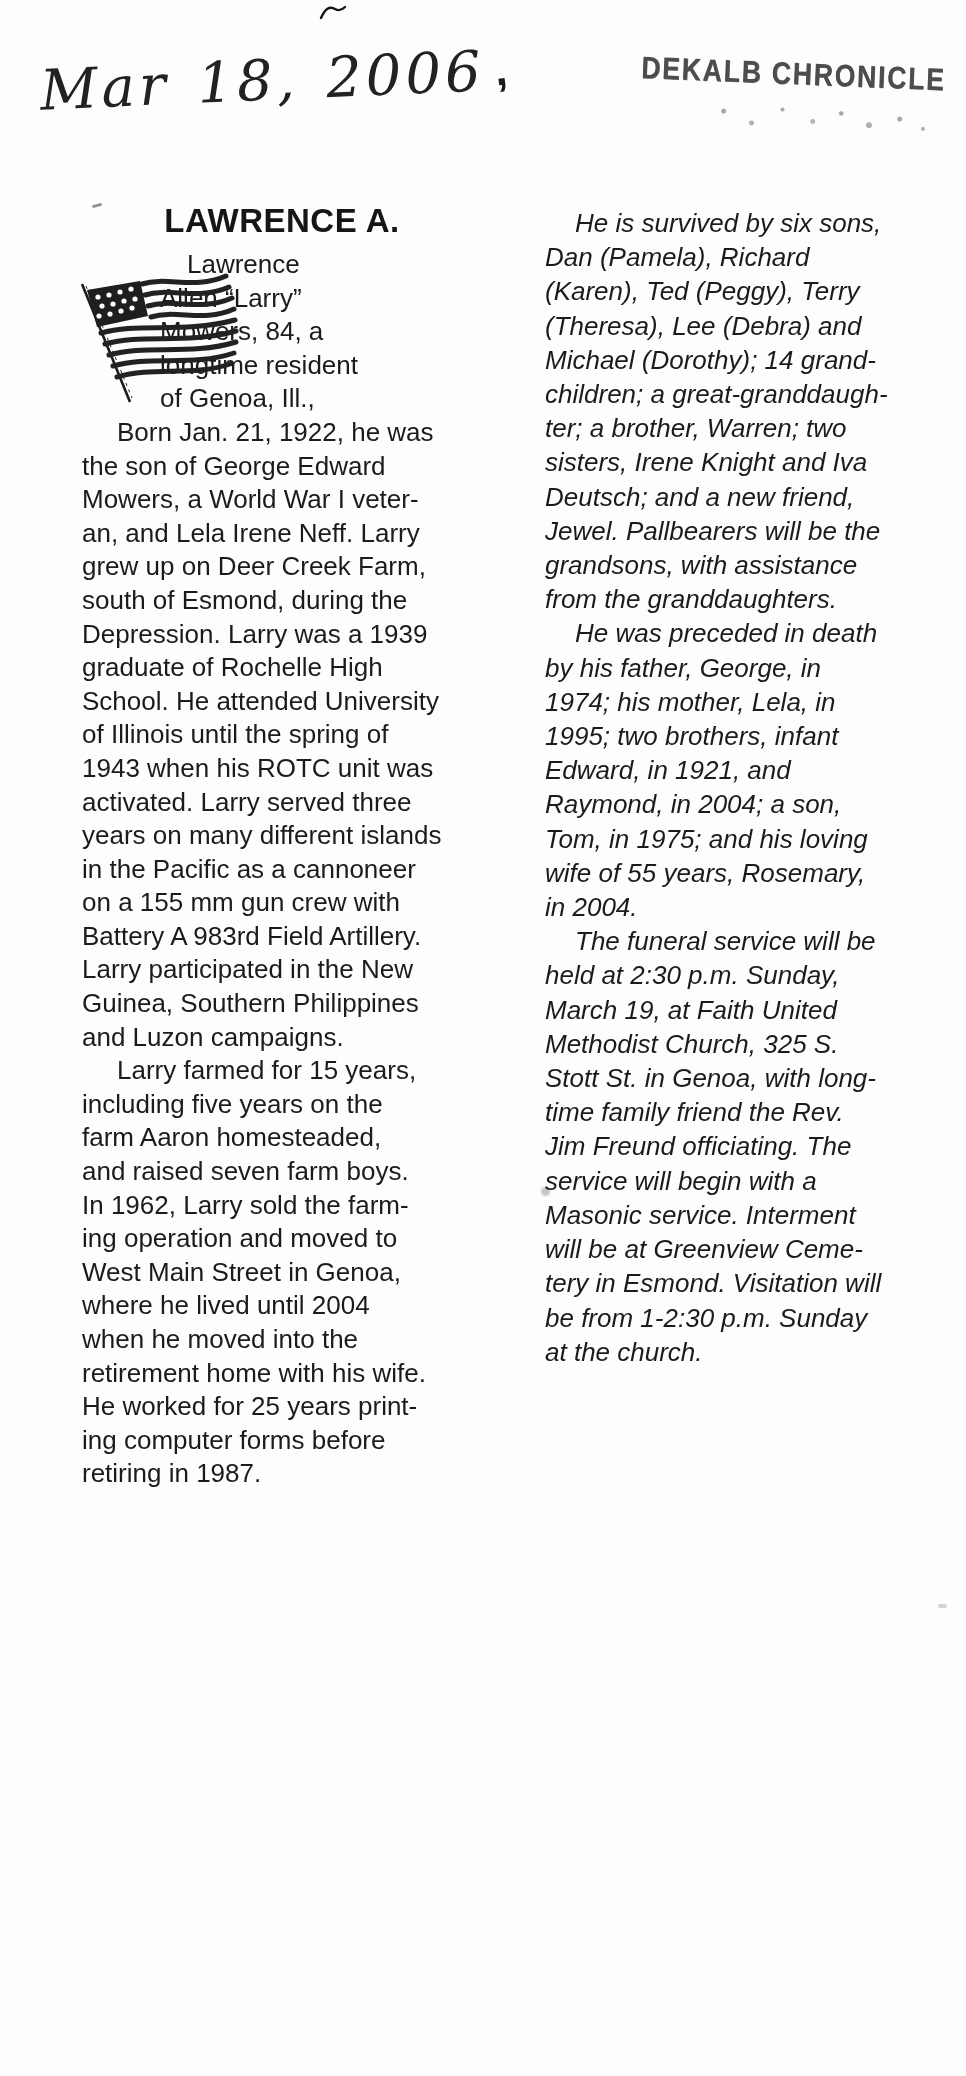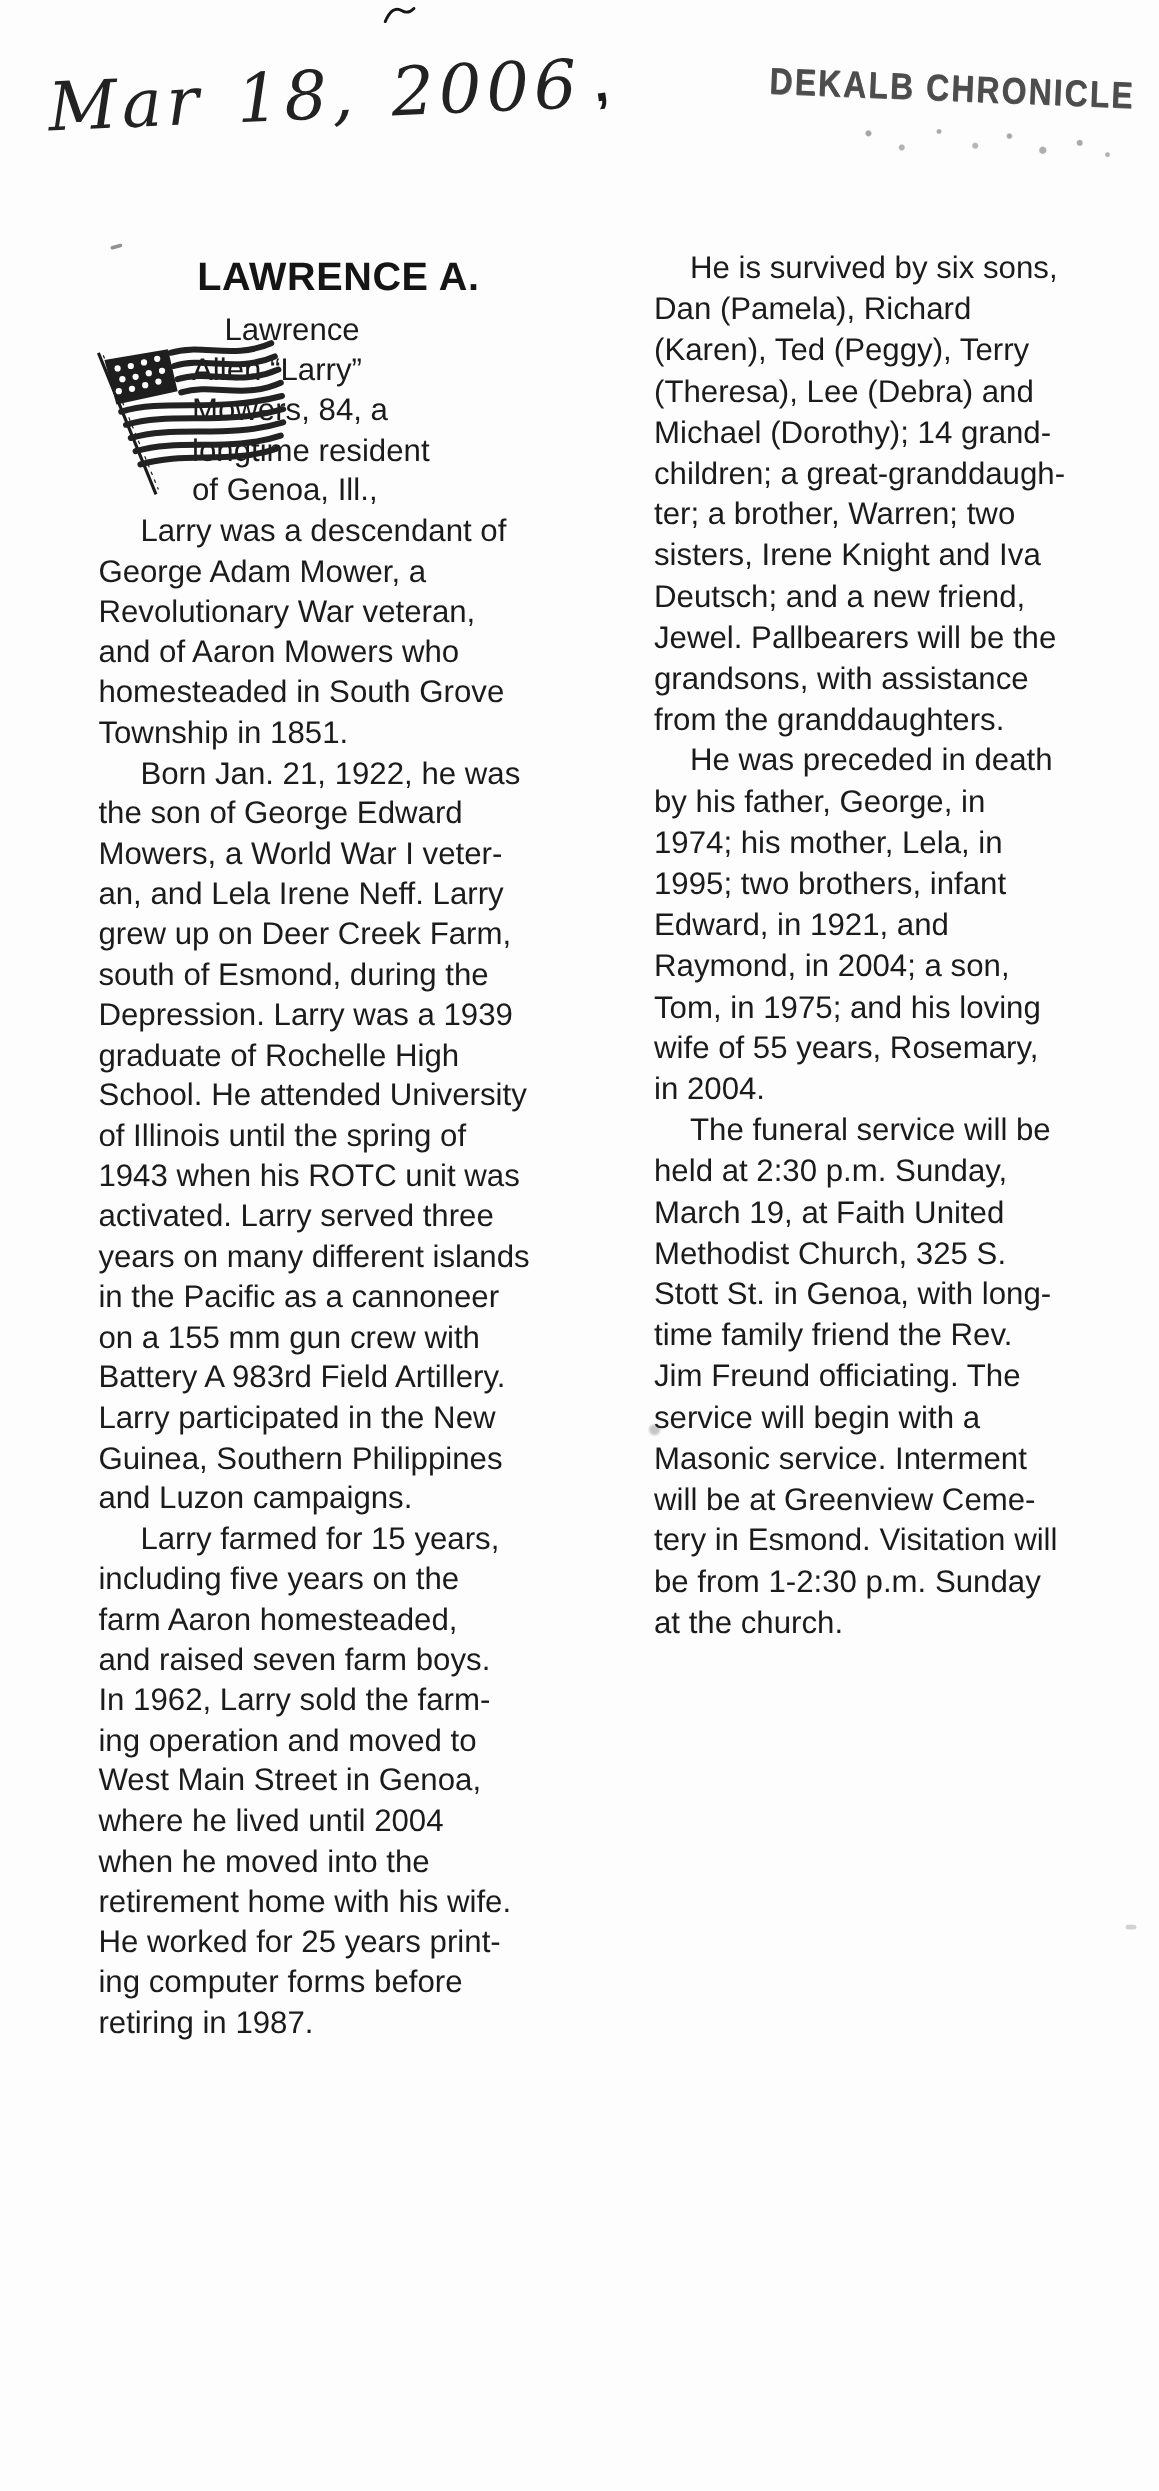--- a/index.html
+++ b/index.html
@@ -48,31 +48,31 @@
   .mid-speck{
     position:absolute;left:539px;top:1186px;width:13px;height:11px;
     background:radial-gradient(circle,#9a9a9a 35%,transparent 70%);opacity:.55;
   }
   .edge-speck{
     position:absolute;left:938px;top:1604px;width:9px;height:4px;
     background:#a9a9a9;opacity:.5;border-radius:2px;
   }
 
   
-  .left-col{position:absolute;left:82px;top:214px;width:400px;}
+  .left-col{position:absolute;left:82px;top:204px;width:400px;}
   .right-col{position:absolute;left:545px;top:206px;width:392px;}
 
   .headline{
     text-align:center;font-weight:bold;font-size:33px;line-height:34px;
     letter-spacing:.5px;margin:0 0 10px 0;color:#151515;
   }
   .body-text{font-size:26px;line-height:33.6px;white-space:pre-line;margin:0;}
   .right-col .body-text{line-height:34.2px;}
   .indent{text-indent:35px;}
-  .right-col .indent{text-indent:30px;}
+  .right-col .indent{text-indent:30px;font-style:italic;}
 
   .intro-wrap{position:relative;}
   .intro-beside{margin-left:78px;text-indent:27px;}
   .flag-art{position:absolute;left:-10px;top:8px;}
 </style>
 </head>
 <body>
 
 <div class="handwritten">Mar 18, 2006</div>
 
@@ -128,26 +128,20 @@
         <path d="M45,121 C82,110 120,121 158,108"></path>
       </g>
     </svg>
     <p class="body-text intro-beside">Lawrence
 Allen “Larry”
 Mowers, 84, a
 longtime resident
 of Genoa, Ill.,</p>
   </div>
 
-  <p class="body-text indent">Larry was a descendant of
-George Adam Mower, a
-Revolutionary War veteran,
-and of Aaron Mowers who
-homesteaded in South Grove
-Township in 1851.</p>
   <p class="body-text indent">Born Jan. 21, 1922, he was
 the son of George Edward
 Mowers, a World War I veter-
 an, and Lela Irene Neff. Larry
 grew up on Deer Creek Farm,
 south of Esmond, during the
 Depression. Larry was a 1939
 graduate of Rochelle High
 School. He attended University
 of Illinois until the spring of

